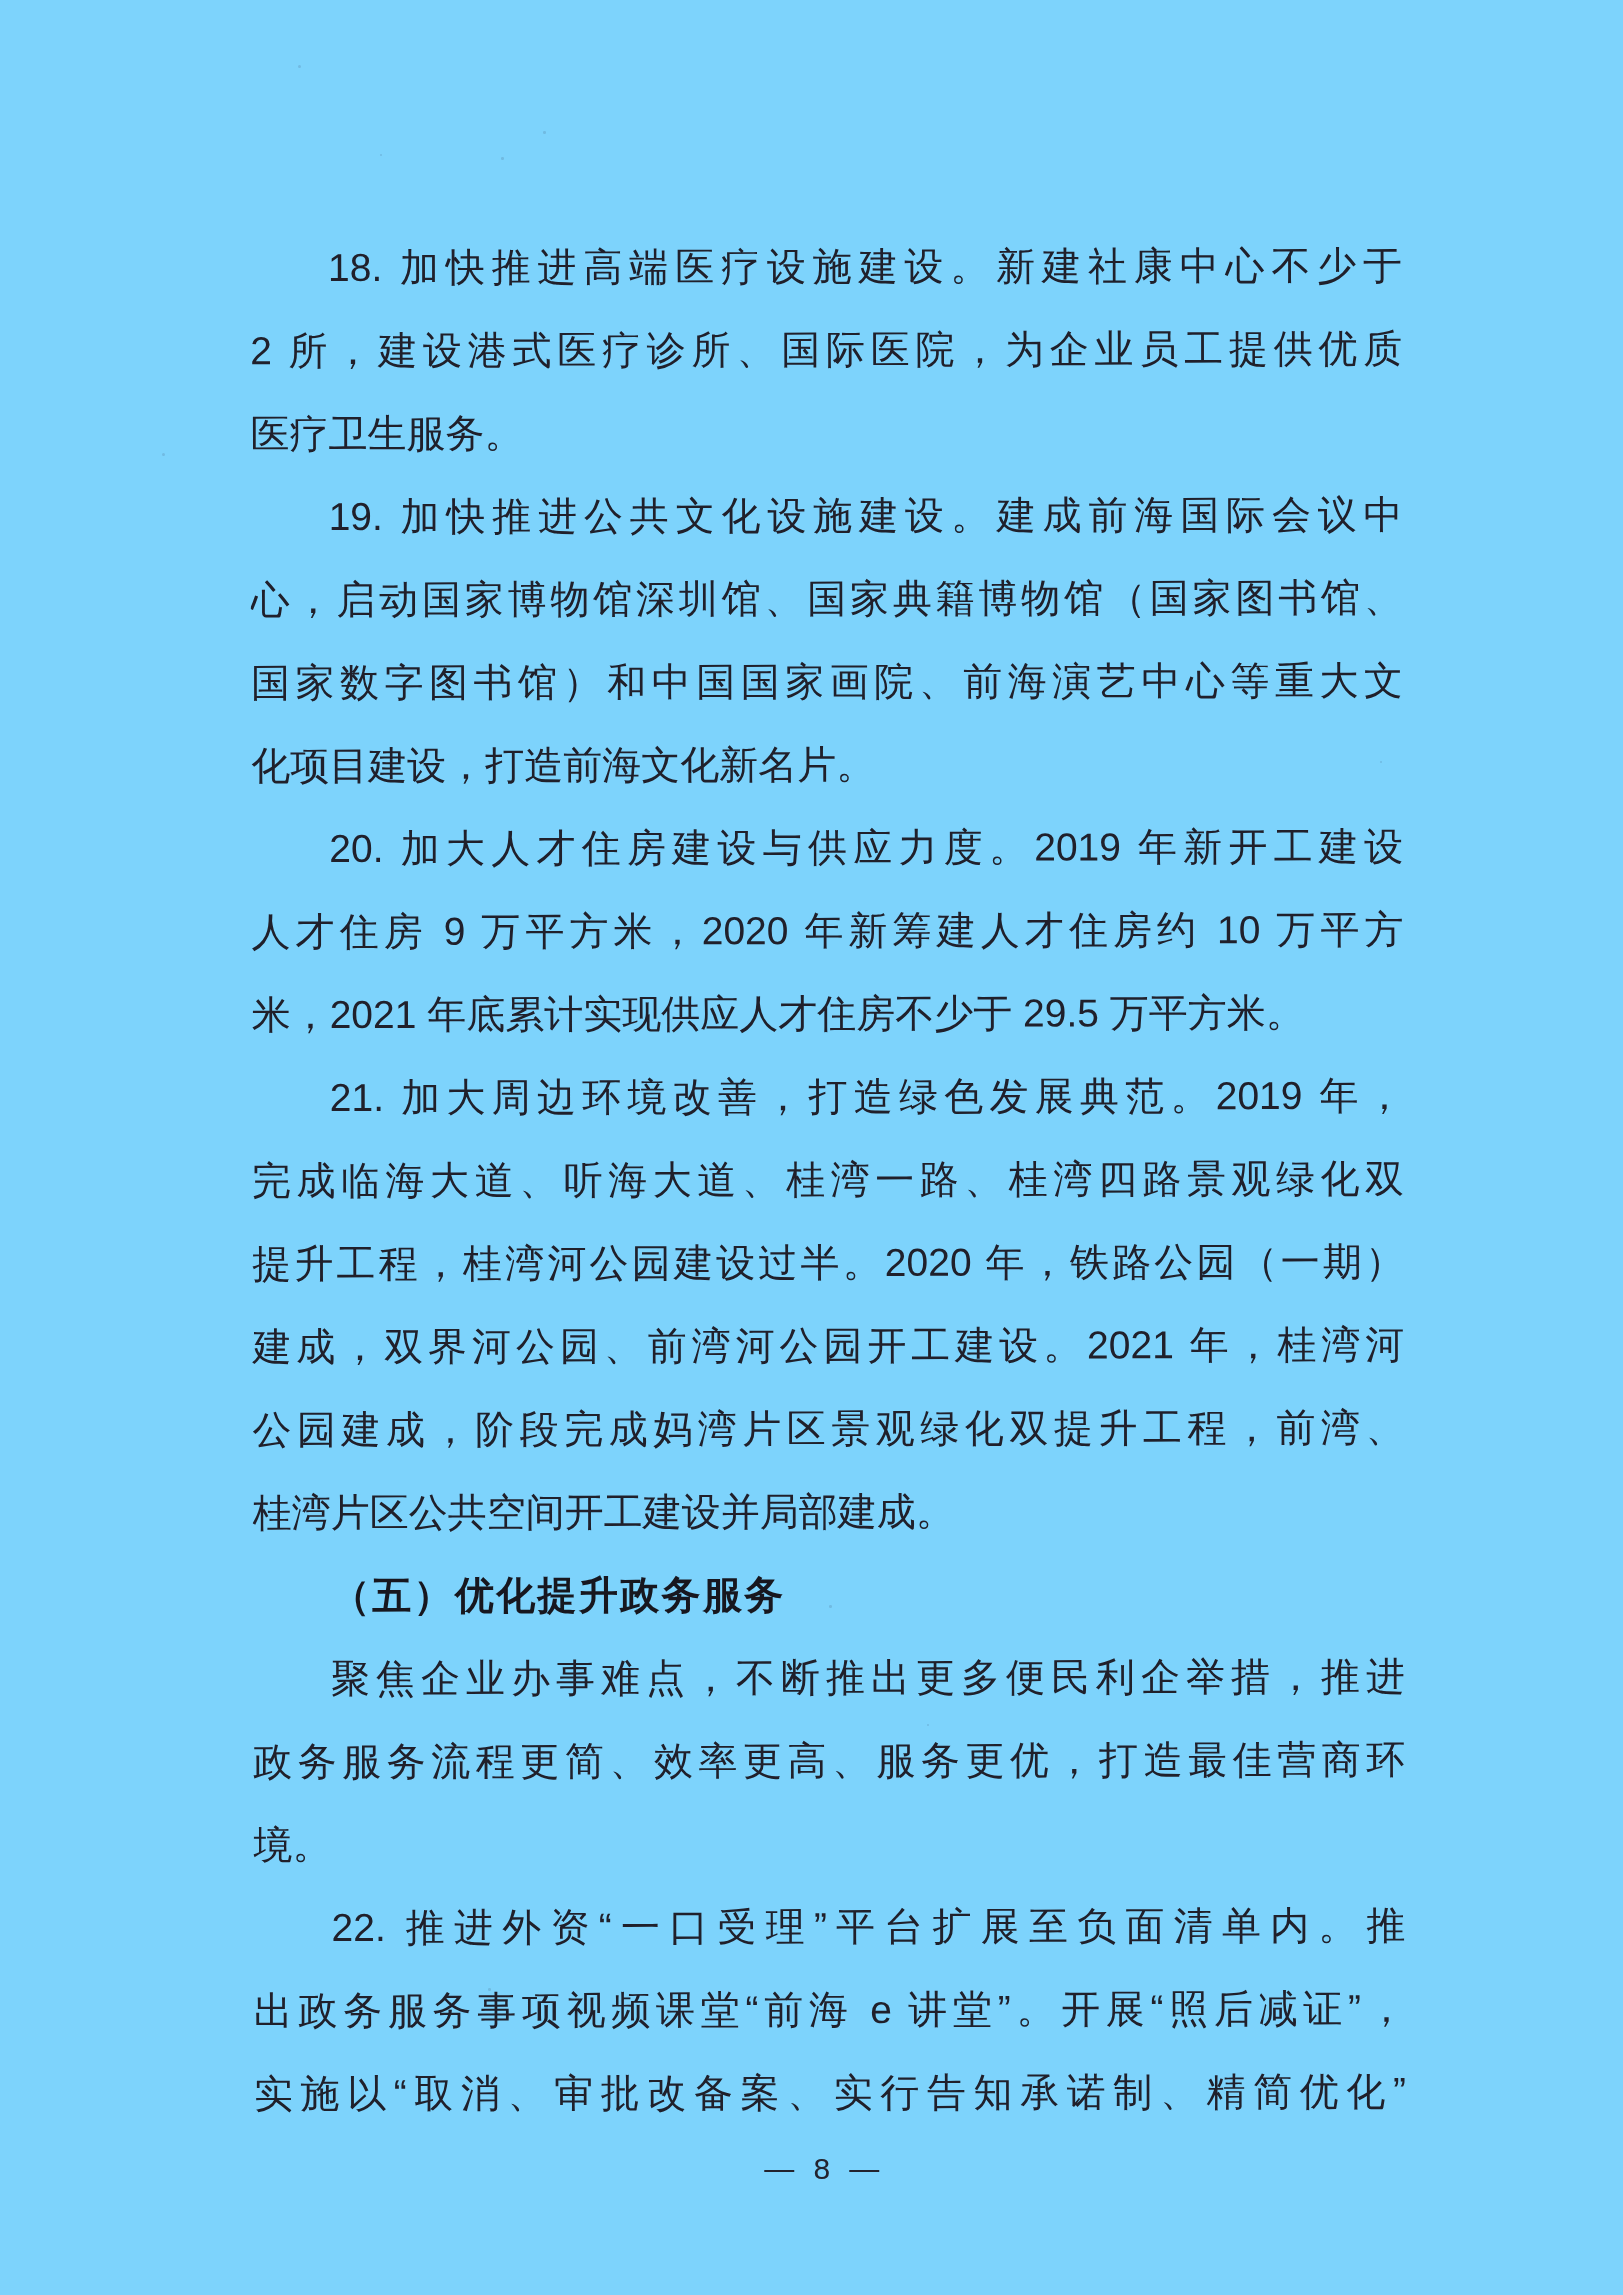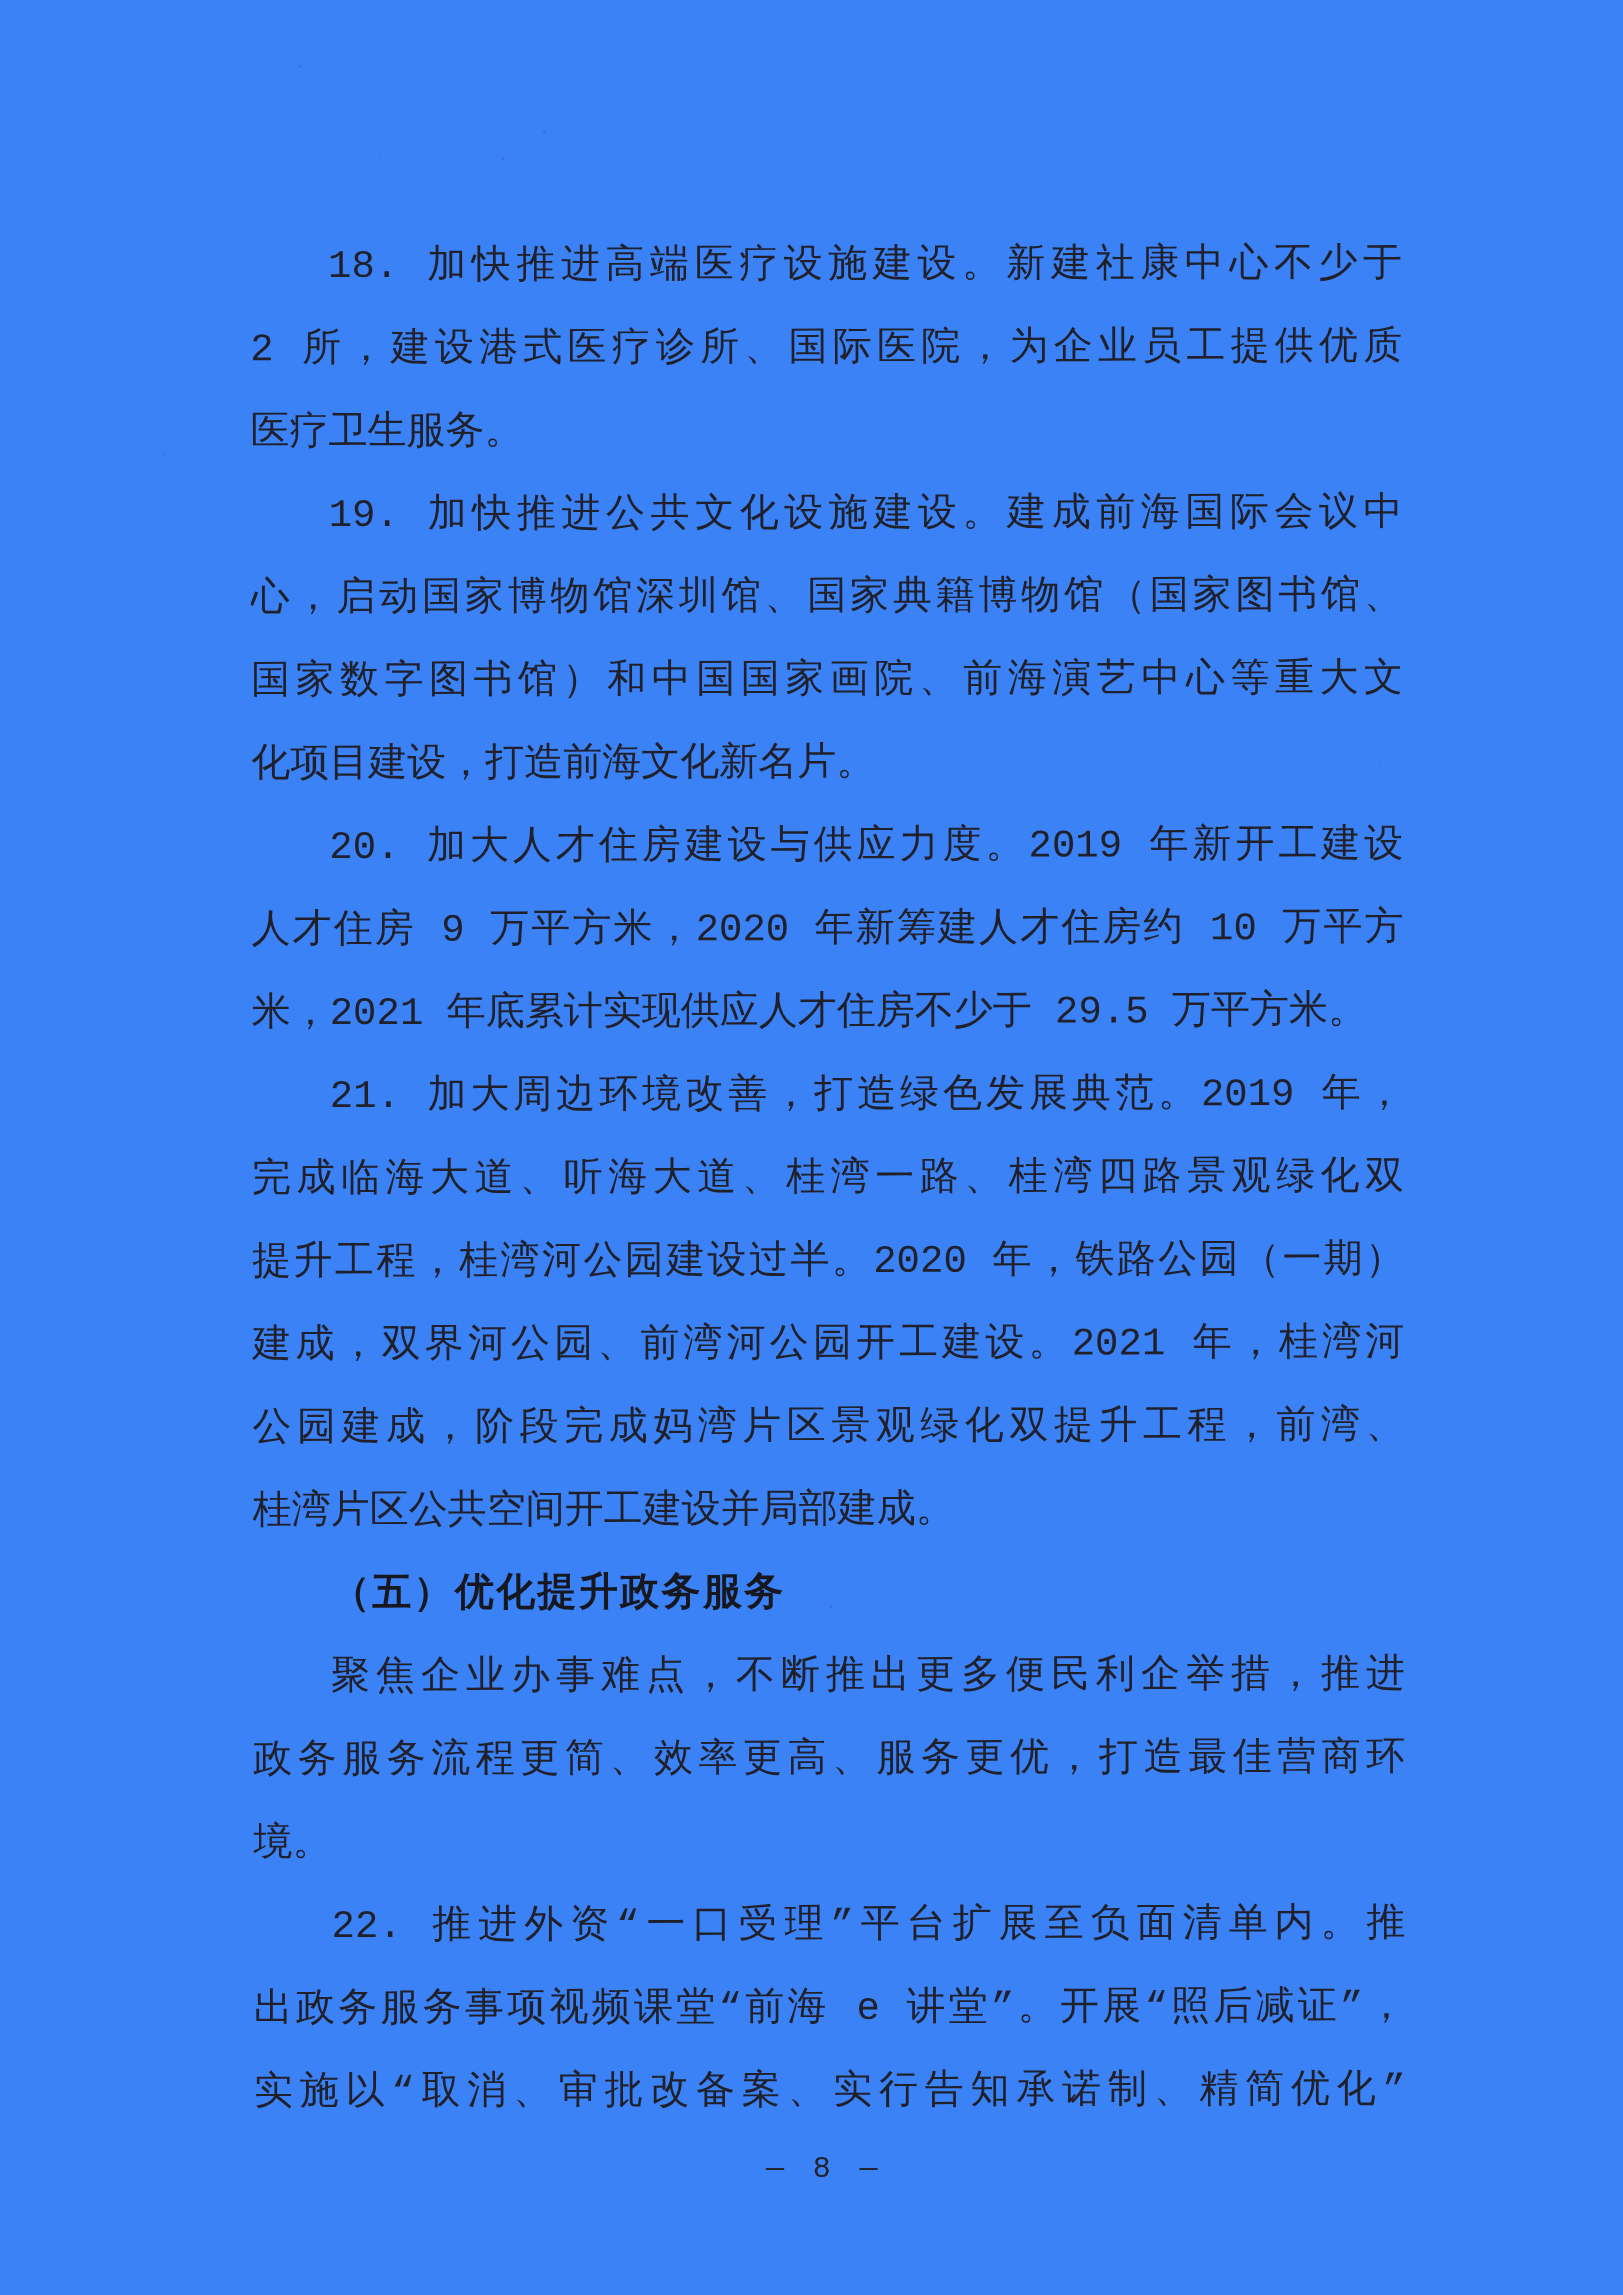--- a/index.html
+++ b/index.html
@@ -5,23 +5,23 @@
   html, body {
     margin: 0;
     padding: 0;
     background: #e8e8e8;
   }
   .page {
     position: relative;
     width: 1623px;
     height: 2295px;
     margin: 0 auto;
-    background: #3b82f6;
+    background: #7dd3fc;
     overflow: hidden;
-    font-family: Liberation Mono, monospace;
+    font-family: Liberation Sans, sans-serif;
     color: #20202b;
   }
   .text-block {
     position: absolute;
     left: 252px;
     top: 225px;
     width: 1152px;
     font-size: 39px;
     transform: rotate(-0.12deg);
   }

